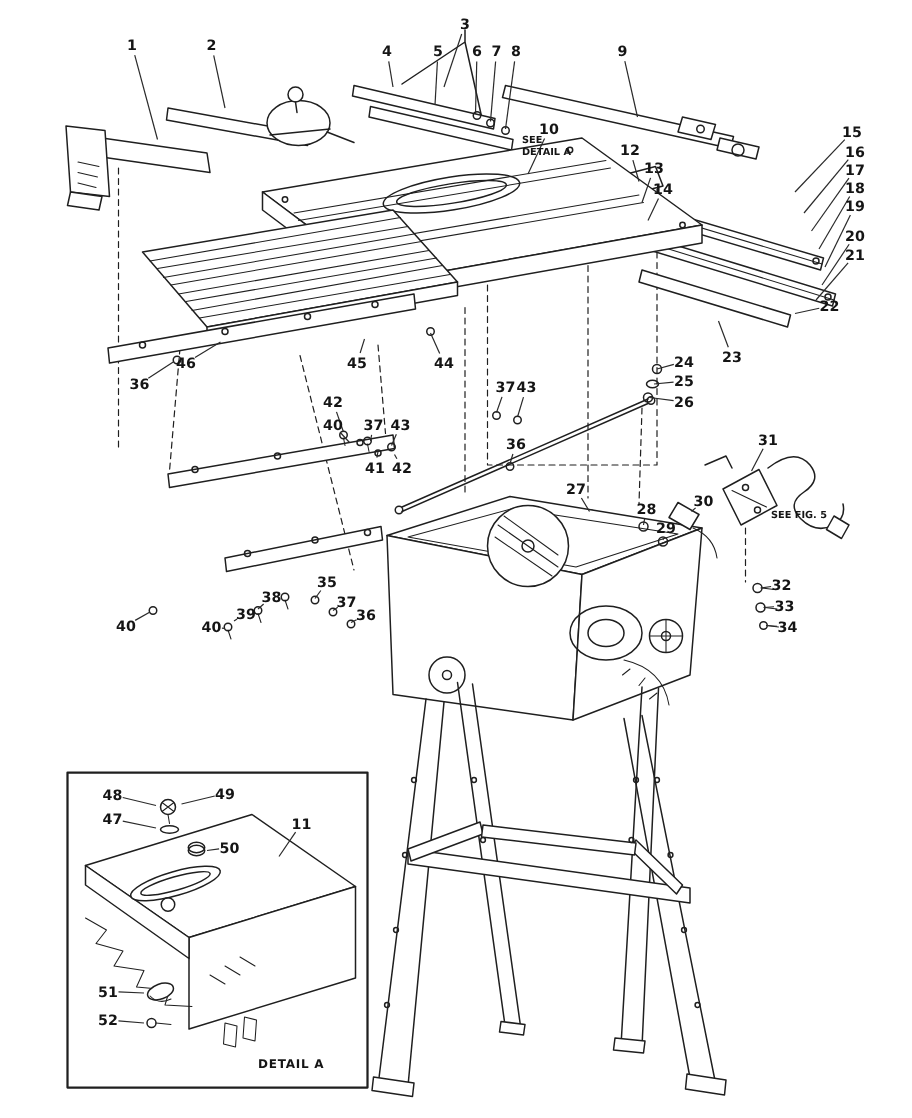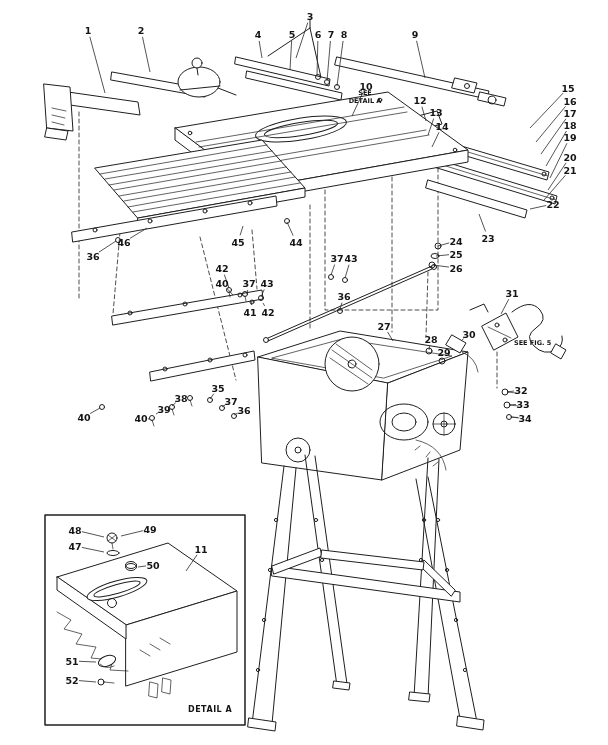--- a/index.html
+++ b/index.html
@@ -3,23 +3,23 @@
 <meta charset="utf-8">
 <style>
   html,body{margin:0;padding:0;background:#ffffff;}
   #stage{position:relative;width:608px;height:745px;background:#ffffff;overflow:hidden;
          font-family:"DejaVu Sans",sans-serif;}
   svg{position:absolute;left:0;top:0;}
   .callout{font:bold 9.5px "DejaVu Sans",sans-serif;fill:#151515;text-anchor:middle;}
   .leader{stroke:#2a2a2a;stroke-width:0.8;fill:none;}
   .note-overlay{position:absolute;color:#151515;font-weight:bold;
                 font-family:"DejaVu Sans",sans-serif;}
-  #note-see-detail{left:348px;top:90px;width:34px;font-size:6.5px;line-height:1.2;text-align:center;}
+  #note-see-detail{left:348px;top:90px;width:34px;font-size:6.5px;line-height:1.2;}
   #note-see-fig{left:514px;top:339px;font-size:6.5px;white-space:nowrap;}
-  #note-detail-a{left:176px;top:705px;width:64px;font-size:8px;letter-spacing:.5px;padding-left:12px;}
+  #note-detail-a{left:160px;top:705px;width:64px;font-size:8px;letter-spacing:.5px;padding-left:12px;}
   .art{stroke:#1f1f1f;fill:none;stroke-width:1;stroke-linejoin:round;stroke-linecap:round;}
   .art .solid{fill:#ffffff;}
   .dash{stroke-dasharray:4 3;stroke-width:0.8;}
   .thin{stroke-width:0.7;}
 </style>
 </head>
 <body>
 
 <div id="stage">
 

